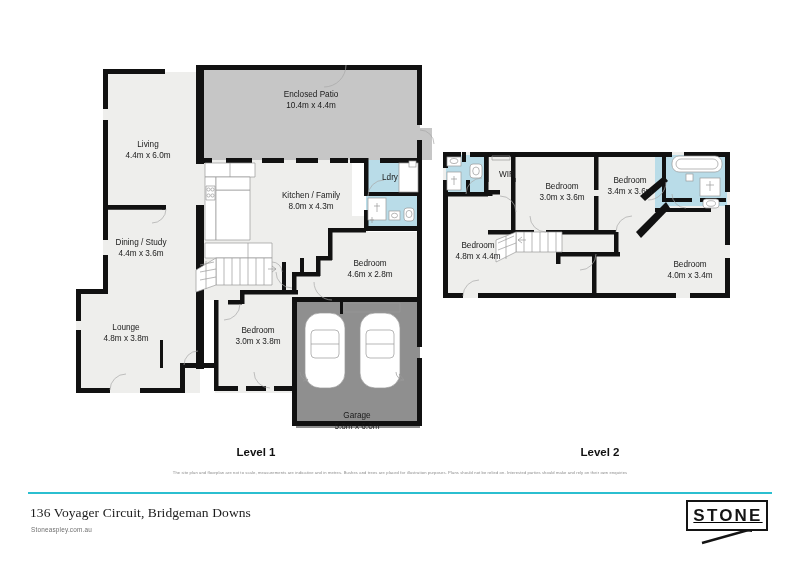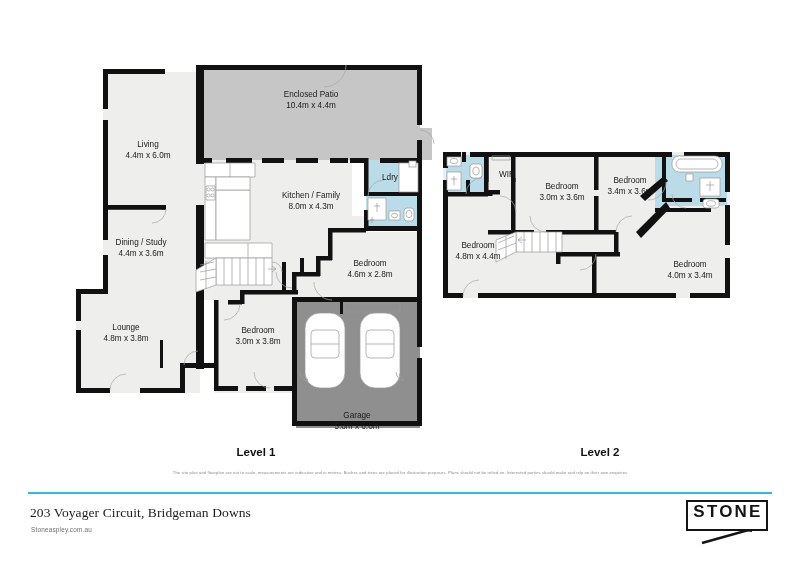--- a/index.html
+++ b/index.html
@@ -94,21 +94,23 @@
   }
   .brand-box {
     position: absolute;
     left: 0;
     top: 0;
     width: 82px;
     height: 31px;
     border: 2.4px solid #141414;
     box-sizing: border-box;
     display: flex;
+    align-items: center;
     justify-content: center;
+    text-decoration: underline;
   }
   .brand-text {
     font-family: "Liberation Sans", sans-serif;
     font-weight: bold;
     font-size: 17px;
     letter-spacing: 2.2px;
     color: #141414;
     padding-left: 2px;
   }
   .brand-tail {
@@ -442,21 +444,21 @@
 
     <text class="level-label" x="256" y="456">Level 1</text>
     <text class="level-label" x="600" y="456">Level 2</text>
   </svg>
 
   <div class="disclaimer">The site plan and floorplan are not to scale, measurements are indicative and in metres. Bushes and trees are placed for illustration purposes. Plans should not be relied on. Interested parties should make and rely on their own enquiries</div>
 
   <div class="divider"></div>
 
   <div class="footer">
-    <div class="addr">203 Voyager Circuit, Bridgeman Downs</div>
+    <div class="addr">136 Voyager Circuit, Bridgeman Downs</div>
     <div class="site">Stoneaspley.com.au</div>
     <div class="brand">
       <div class="brand-box">
         <span class="brand-text">STONE</span>
       </div>
       <svg class="brand-tail" viewBox="0 0 54 16">
         <path d="M52,0 L2,14" stroke="#141414" stroke-width="2.4" fill="none"></path>
         <path d="M30,0 L52,0 L52,3 Z" fill="#141414"></path>
       </svg>
     </div>

